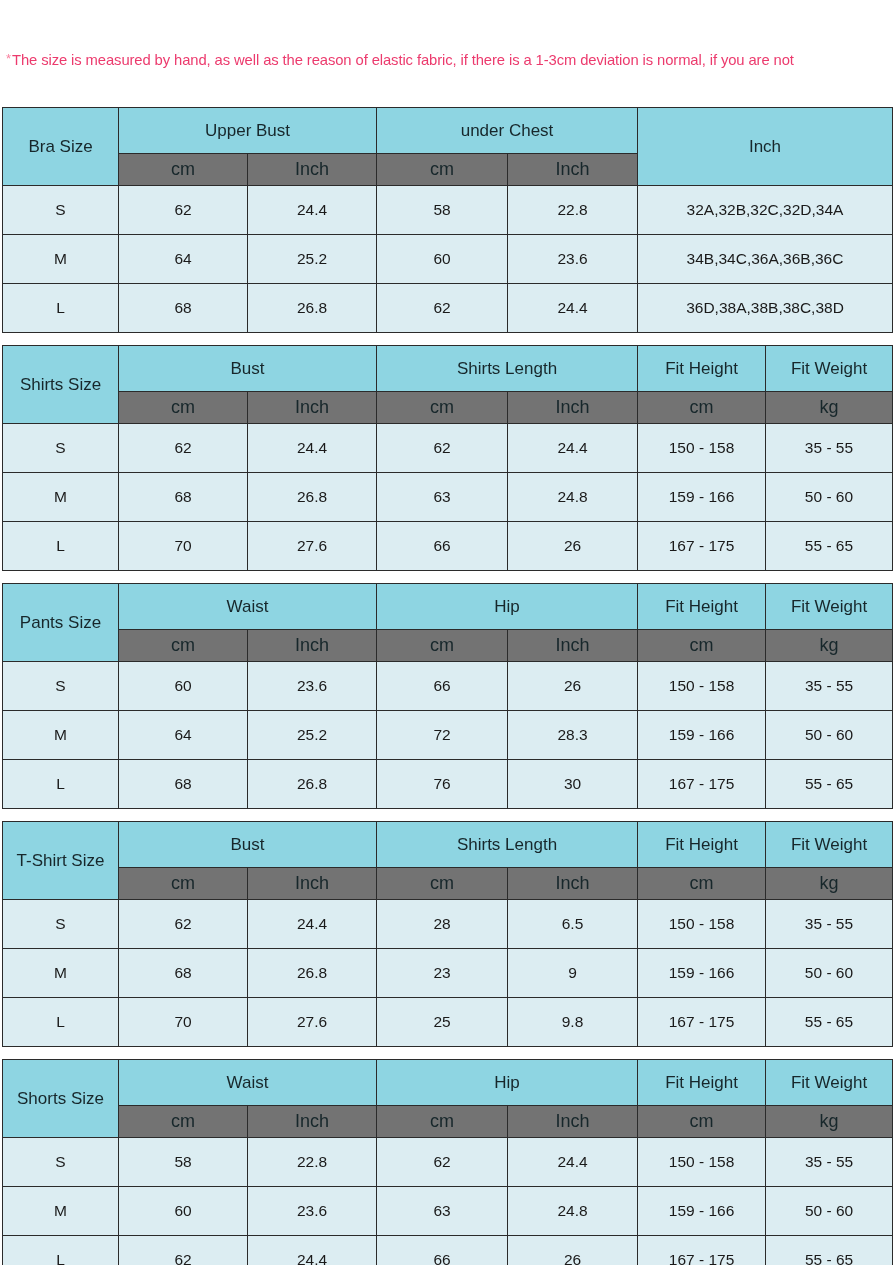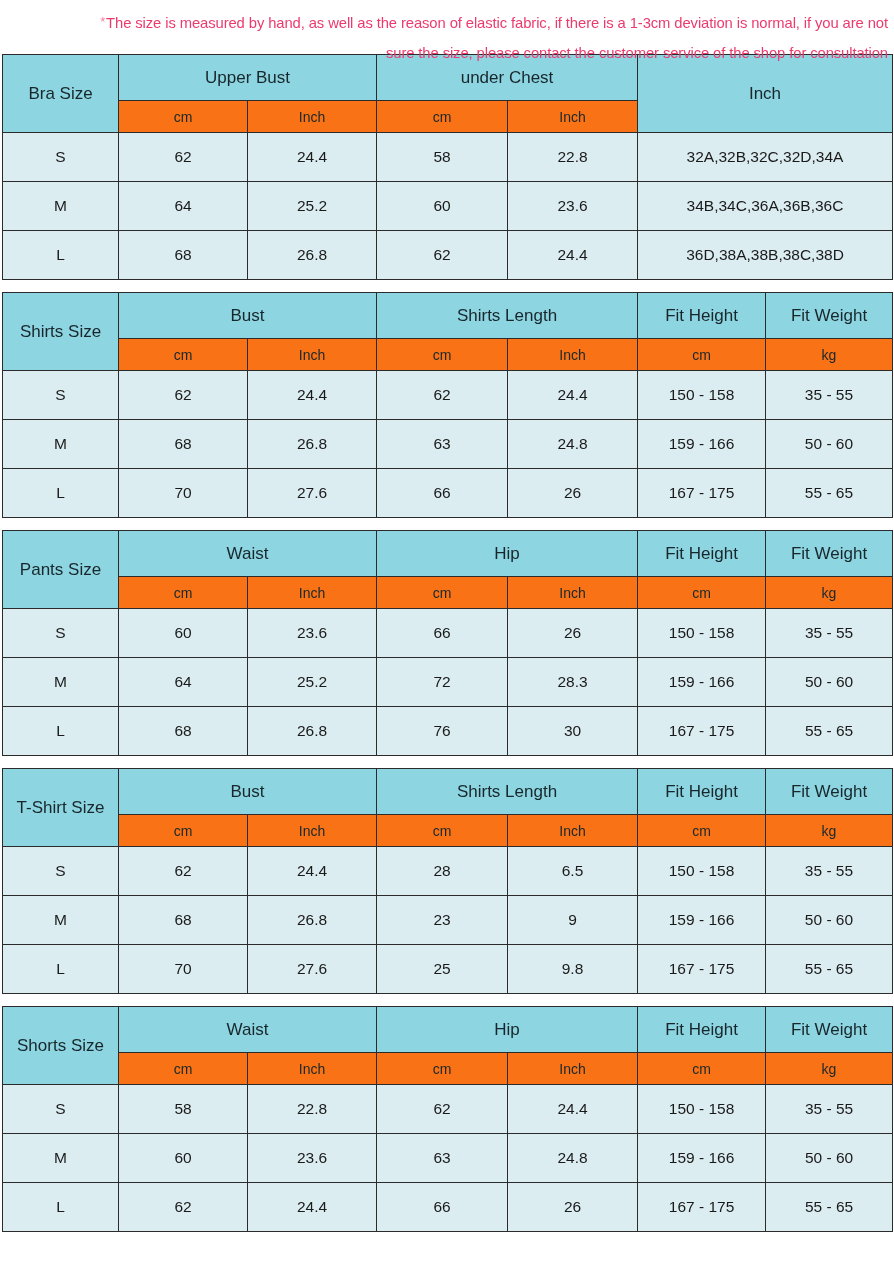--- a/index.html
+++ b/index.html
@@ -19,29 +19,30 @@
     height: 1265px;
     position: relative;
     background: #ffffff;
     box-sizing: border-box;
   }
 
   
   .notice {
     box-sizing: border-box;
     width: 894px;
-    height: 54px;
+    height: 70px;
     padding: 7px 6px 0 6px;
-    text-align: right;
+    text-align: left;
     color: #ec3a6d;
     font-size: 14.8px;
     line-height: 30px;
     font-weight: 500;
     letter-spacing: -0.1px;
     white-space: nowrap;
+    margin-top: 37px;
   }
   .notice .star {
     color: #f9809f;
     font-size: 13px;
     vertical-align: 2px;
     margin-right: 1px;
   }
   .notice .line2 { display: block; }
 
   
@@ -63,23 +64,23 @@
   
   tr.grp-head > th {
     background: #8ed5e2;
     height: 45px;
     font-size: 17px;
     font-weight: 400;
     color: #17272b;
   }
   
   tr.unit-head > th {
-    background: #f97316;
+    background: #737373;
     height: 31px;
-    font-size: 14px;
+    font-size: 18px;
     font-weight: 400;
     color: #17272b;
   }
   
   tr.data-row > td {
     background: #dcedf2;
     height: 48px;
     font-size: 15.5px;
     color: #1a1a1a;
   }
@@ -108,21 +109,20 @@
   .t-std col.c6 { width: 128px; }
   .t-std col.c7 { width: 127px; }
 </style>
 </head>
 <body>
 
 <div class="page">
 
   <div class="notice">
     <span class="star">*</span><span>The size is measured by hand, as well as the reason of elastic fabric, if there is a 1-3cm deviation is normal, if you are not</span>
-    <span class="line2">sure the size, please contact the customer service of the shop for consultation</span>
   </div>
 
   <div class="tbl-wrap">
     <table class="size-table t-bra">
       <colgroup>
           <col class="c1">
           <col class="c2">
           <col class="c3">
           <col class="c4">
           <col class="c5">

